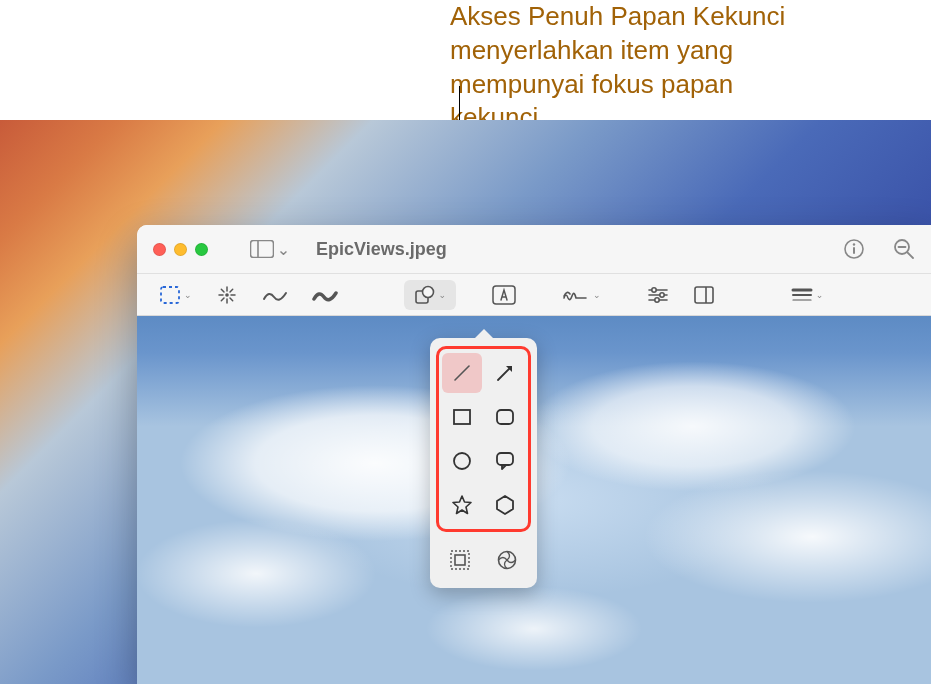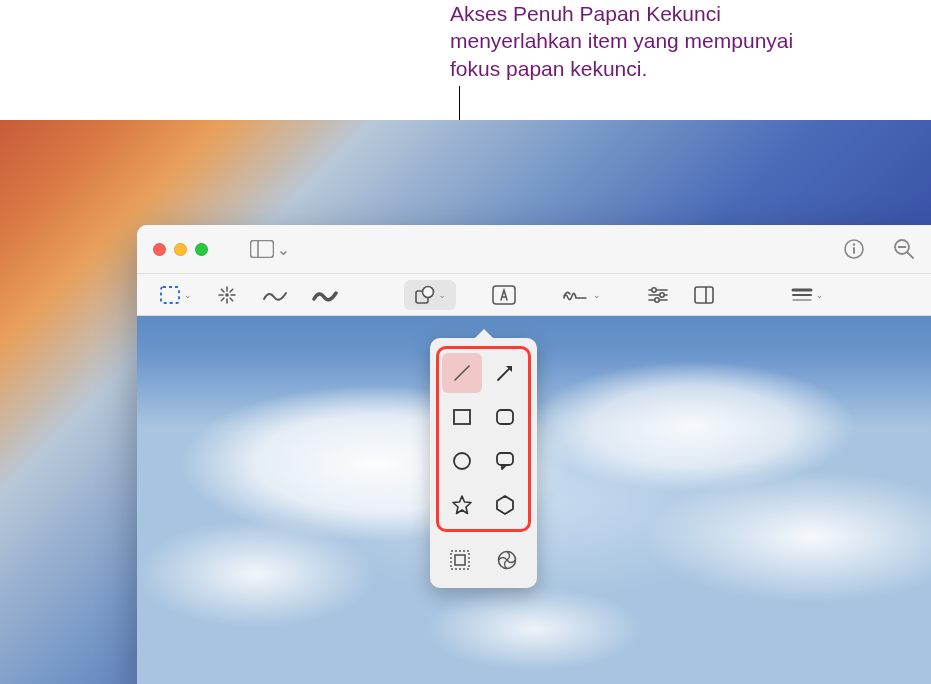--- a/index.html
+++ b/index.html
@@ -9,23 +9,23 @@
       height: 684px;
       overflow: hidden;
       position: relative;
       background: #fff;
     }
     .callout-text {
       position: absolute;
       top: 0;
       left: 450px;
       width: 370px;
-      font-size: 21px;
+      font-size: 26px;
       line-height: 1.3;
-      color: #701a75;
+      color: #a16207;
       font-weight: 400;
     }
     .callout-line {
       position: absolute;
       left: 459px;
       top: 86px;
       width: 1px;
       height: 251px;
       background: #000;
     }
@@ -206,20 +206,21 @@
       <div class="tl yellow"></div>
       <div class="tl green"></div>
     </div>
     <div class="sidebar-toggle">
       <svg width="24" height="18" viewBox="0 0 24 18">
           <rect x="0.5" y="0.5" width="23" height="17" rx="3" fill="none" stroke="#888" stroke-width="1.6"></rect>
           <line x1="8" y1="1" x2="8" y2="17" stroke="#888" stroke-width="1.6"></line>
         </svg>
       <span class="chev">⌄</span>
     </div>
+    <div class="window-title">EpicViews.jpeg</div>
     <div class="title-right">
       <span>
         <svg width="22" height="22" viewBox="0 0 22 22">
             <circle cx="11" cy="11" r="9" fill="none" stroke="#888" stroke-width="1.6"></circle>
             <circle cx="11" cy="6.5" r="1.2" fill="#888"></circle>
             <rect x="10" y="9" width="2" height="7" rx="1" fill="#888"></rect>
           </svg>
       </span>
       <span>
         <svg width="22" height="22" viewBox="0 0 22 22">

